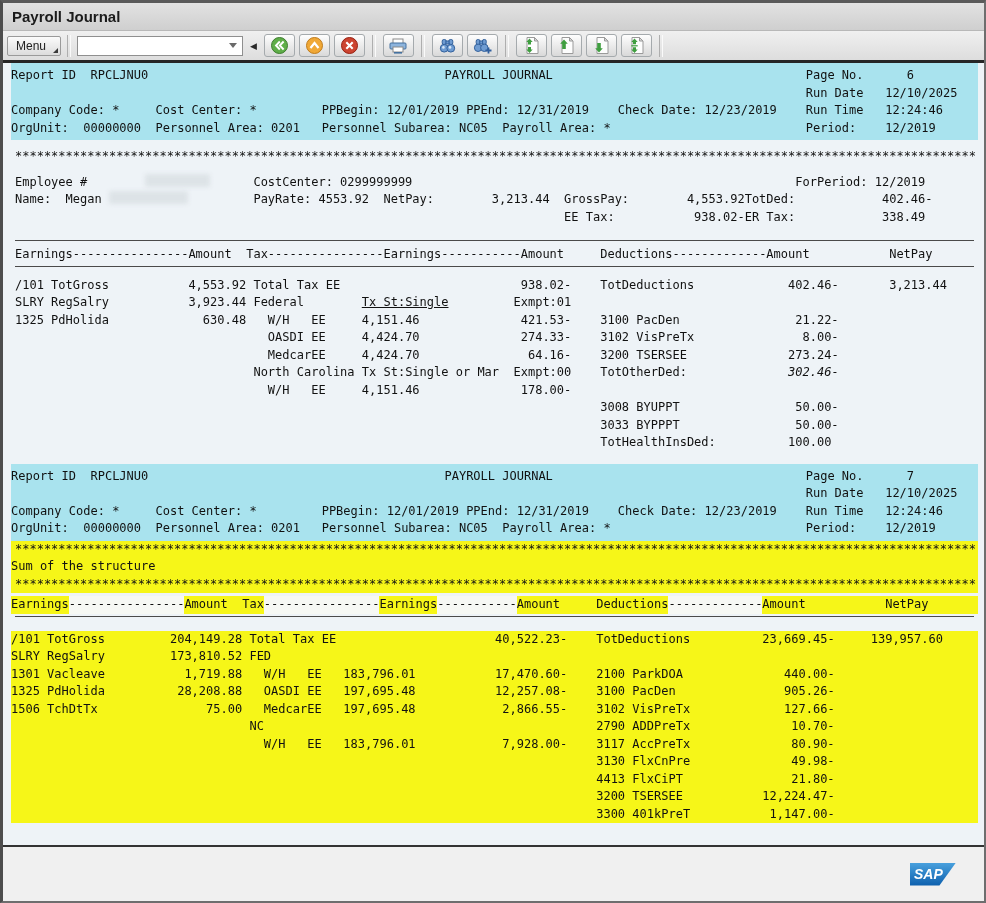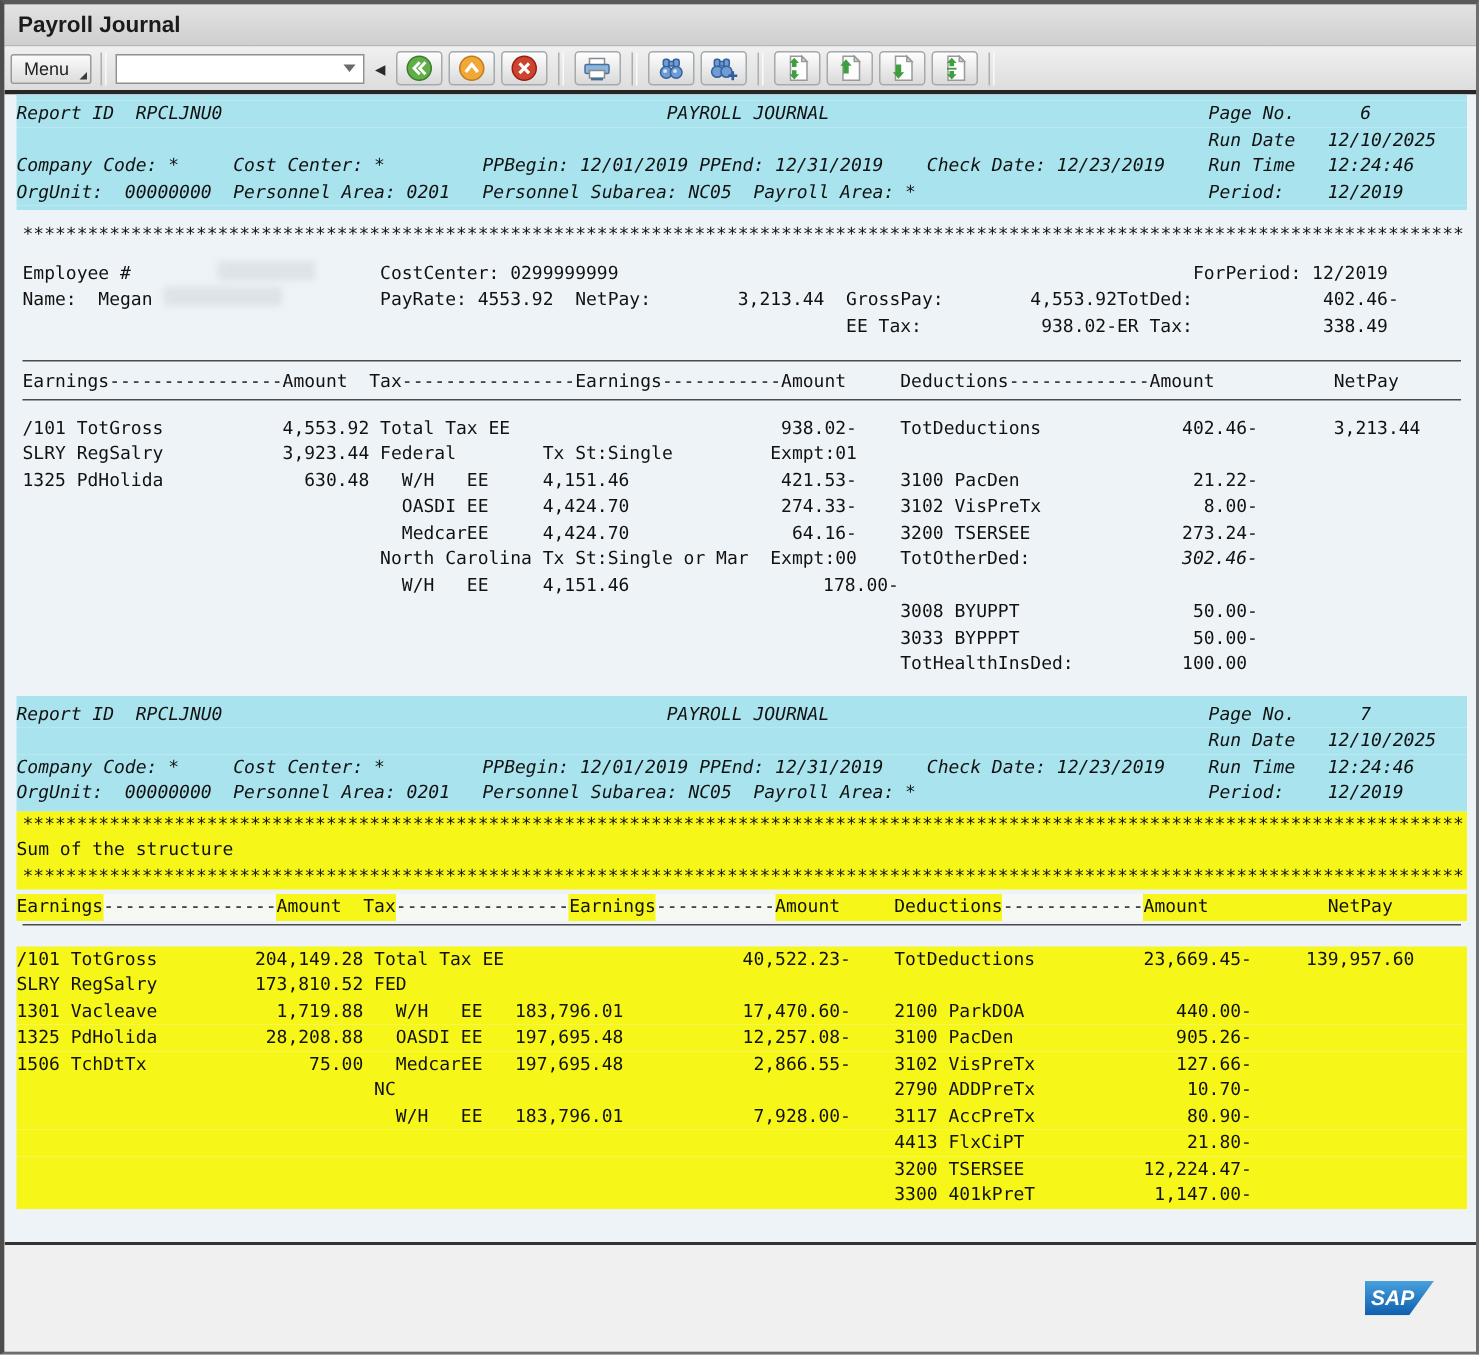--- a/index.html
+++ b/index.html
@@ -12,21 +12,21 @@
   .groove{width:2px;height:22px;border-left:1px solid #aeaeae;border-right:1px solid #fafafa;margin:0 3px;}
   .combo{width:166px;height:20px;box-sizing:border-box;border:1px solid #8f8f8f;background:#fff;display:flex;align-items:center;justify-content:flex-end;padding-right:5px;}
   .combo-chevron{width:0;height:0;border-left:4px solid transparent;border-right:4px solid transparent;border-top:5px solid #6a6a6a;}
   .collapse-arrow{font-size:9px;color:#2a2a2a;margin:0 4px;}
   .tbtn{width:31px;height:23px;box-sizing:border-box;border:1px solid #a5aaad;border-radius:3px;background:linear-gradient(180deg,#fefefe,#d9d9d9);display:flex;align-items:center;justify-content:center;padding:0;}
   .tbtn svg{display:block;}
   .content{flex:1 1 auto;background:#eef3f7;overflow:hidden;display:flex;flex-direction:column;}
   .report{flex:0 0 auto;padding-left:12px;padding-right:4px;font-family:"DejaVu Sans Mono",monospace;font-size:12px;color:#111;}
   .line{position:relative;height:17.5px;line-height:17.5px;white-space:pre;}
   .line span{position:absolute;top:0;line-height:17.5px;}
-  .bg-cyan{background:#a9e3ee;margin-left:-4px;padding-left:4px;margin-right:2px;font-style:italic;}
+  .bg-cyan{background:#a9e3ee;margin-left:-4px;padding-left:4px;margin-right:2px;}
   .bg-yellow{background:#f6f618;margin-left:-4px;padding-left:4px;margin-right:2px;}
   .dash-white{background:#f6f8f4;}
   .rule{height:1px;background:#4a4a4a;margin-right:6px;}
   .rule-full{height:2px;background:#333;margin-left:-12px;margin-right:-4px;}
   .redact{display:inline-block;height:13px;top:2px;background:#dde3e7;filter:blur(2px);border-radius:2px;}
   .footer{flex:1 1 auto;background:#f0f0f0;display:flex;align-items:center;justify-content:flex-end;padding-right:28px;}
   .saplogo{width:46px;height:23px;background:linear-gradient(180deg,#48a0dd,#0d5fad);clip-path:polygon(0 0,100% 0,64% 100%,0 100%);color:#fff;font-style:italic;font-weight:bold;font-size:14px;display:flex;align-items:center;padding-left:4px;box-sizing:border-box;font-family:"Liberation Sans",sans-serif;}
 </style>
 </head>
 <body>
@@ -146,26 +146,26 @@
         <div class="line"><span style="left: 0ch;">Name:  Megan</span><span class="redact" style="left: 13ch; width: 11ch;"></span><span style="left: 33ch;">PayRate: 4553.92</span><span style="left: 51ch;">NetPay:</span><span style="left: 66ch;">3,213.44</span><span style="left: 76ch;">GrossPay:</span><span style="left: 93ch;">4,553.92</span><span style="left: 101ch;">TotDed:</span><span style="left: 120ch;">402.46-</span></div>
         <div class="line"><span style="left: 76ch;">EE Tax:</span><span style="left: 94ch;">938.02-</span><span style="left: 101ch;">ER Tax:</span><span style="left: 120ch;">338.49</span></div>
         <div style="height: 14px;"></div>
         <div class="rule"></div>
         <div style="height: 5px;"></div>
         <div class="line"><span style="left: 0ch;">Earnings</span><span style="left: 8ch;">----------------</span><span style="left: 24ch;">Amount</span><span style="left: 32ch;">Tax</span><span style="left: 35ch;">----------------</span><span style="left: 51ch;">Earnings</span><span style="left: 59ch;">-----------</span><span style="left: 70ch;">Amount</span><span style="left: 81ch;">Deductions</span><span style="left: 91ch;">-------------</span><span style="left: 104ch;">Amount</span><span style="left: 121ch;">NetPay</span></div>
         <div style="height: 2px;"></div>
         <div class="rule"></div>
         <div style="height: 10px;"></div>
         <div class="line"><span style="left: 0ch;">/101 TotGross</span><span style="left: 24ch;">4,553.92</span><span style="left: 33ch;">Total Tax EE</span><span style="left: 70ch;">938.02-</span><span style="left: 81ch;">TotDeductions</span><span style="left: 107ch;">402.46-</span><span style="left: 121ch;">3,213.44</span></div>
-        <div class="line"><span style="left: 0ch;">SLRY RegSalry</span><span style="left: 24ch;">3,923.44</span><span style="left: 33ch;">Federal</span><span style="left: 48ch;">Tx St:Single</span><span style="left: 69ch; text-align: right;">Exmpt:01</span></div>
+        <div class="line"><span style="left: 0ch;">SLRY RegSalry</span><span style="left: 24ch;">3,923.44</span><span style="left: 33ch;">Federal</span><span style="left: 48ch; text-decoration: underline;">Tx St:Single</span><span style="left: 69ch; text-align: right;">Exmpt:01</span></div>
         <div class="line"><span style="left: 0ch;">1325 PdHolida</span><span style="left: 26ch;">630.48</span><span style="left: 35ch;">W/H</span><span style="left: 41ch;">EE</span><span style="left: 48ch;">4,151.46</span><span style="left: 70ch;">421.53-</span><span style="left: 81ch;">3100 PacDen</span><span style="left: 108ch;">21.22-</span></div>
         <div class="line"><span style="left: 35ch;">OASDI EE</span><span style="left: 48ch;">4,424.70</span><span style="left: 70ch;">274.33-</span><span style="left: 81ch;">3102 VisPreTx</span><span style="left: 109ch;">8.00-</span></div>
         <div class="line"><span style="left: 35ch;">MedcarEE</span><span style="left: 48ch;">4,424.70</span><span style="left: 71ch;">64.16-</span><span style="left: 81ch;">3200 TSERSEE</span><span style="left: 107ch;">273.24-</span></div>
         <div class="line"><span style="left: 33ch;">North Carolina</span><span style="left: 48ch;">Tx St:Single or Mar</span><span style="left: 69ch;">Exmpt:00</span><span style="left: 81ch;">TotOtherDed:</span><span style="left: 107ch; font-style: italic;">302.46-</span></div>
-        <div class="line"><span style="left: 35ch;">W/H</span><span style="left: 41ch;">EE</span><span style="left: 48ch;">4,151.46</span><span style="left: 70ch; margin-left: 28px;">178.00-</span></div>
+        <div class="line"><span style="left: 35ch;">W/H</span><span style="left: 41ch;">EE</span><span style="left: 48ch;">4,151.46</span><span style="left: 70ch;">178.00-</span></div>
         <div class="line"><span style="left: 81ch;">3008 BYUPPT</span><span style="left: 108ch;">50.00-</span></div>
         <div class="line"><span style="left: 81ch;">3033 BYPPPT</span><span style="left: 108ch;">50.00-</span></div>
         <div class="line"><span style="left: 81ch;">TotHealthInsDed:</span><span style="left: 107ch;">100.00</span></div>
         <div style="height: 12px;"></div>
         <div class="bg-cyan" style="height: 4px;"></div>
         <div class="line bg-cyan"><span style="left: 0ch;">Report ID  RPCLJNU0</span><span style="left: 60ch;">PAYROLL JOURNAL</span><span style="left: 110ch;">Page No.</span><span style="left: 124ch;">7</span></div>
         <div class="line bg-cyan"><span style="left: 110ch;">Run Date</span><span style="left: 121ch;">12/10/2025</span></div>
         <div class="line bg-cyan"><span style="left: 0ch;">Company Code: *</span><span style="left: 20ch;">Cost Center: *</span><span style="left: 43ch;">PPBegin: 12/01/2019</span><span style="left: 63ch;">PPEnd: 12/31/2019</span><span style="left: 84ch;">Check Date: 12/23/2019</span><span style="left: 110ch;">Run Time</span><span style="left: 121ch;">12:24:46</span></div>
         <div class="line bg-cyan"><span style="left: 0ch;">OrgUnit:  00000000</span><span style="left: 20ch;">Personnel Area: 0201</span><span style="left: 43ch;">Personnel Subarea: NC05</span><span style="left: 68ch;">Payroll Area: *</span><span style="left: 110ch;">Period:</span><span style="left: 121ch;">12/2019</span></div>
         <div class="bg-cyan" style="height: 3px;"></div>
@@ -177,20 +177,21 @@
         <div style="height: 2px;"></div>
         <div class="rule"></div>
         <div style="height: 14px;"></div>
         <div class="line bg-yellow"><span style="left: 0ch;">/101 TotGross</span><span style="left: 22ch;">204,149.28</span><span style="left: 33ch;">Total Tax EE</span><span style="left: 67ch;">40,522.23-</span><span style="left: 81ch;">TotDeductions</span><span style="left: 104ch;">23,669.45-</span><span style="left: 119ch;">139,957.60</span></div>
         <div class="line bg-yellow"><span style="left: 0ch;">SLRY RegSalry</span><span style="left: 22ch;">173,810.52</span><span style="left: 33ch;">FED</span></div>
         <div class="line bg-yellow"><span style="left: 0ch;">1301 Vacleave</span><span style="left: 24ch;">1,719.88</span><span style="left: 35ch;">W/H</span><span style="left: 41ch;">EE</span><span style="left: 46ch;">183,796.01</span><span style="left: 67ch;">17,470.60-</span><span style="left: 81ch;">2100 ParkDOA</span><span style="left: 107ch;">440.00-</span></div>
         <div class="line bg-yellow"><span style="left: 0ch;">1325 PdHolida</span><span style="left: 23ch;">28,208.88</span><span style="left: 35ch;">OASDI EE</span><span style="left: 46ch;">197,695.48</span><span style="left: 67ch;">12,257.08-</span><span style="left: 81ch;">3100 PacDen</span><span style="left: 107ch;">905.26-</span></div>
         <div class="line bg-yellow"><span style="left: 0ch;">1506 TchDtTx</span><span style="left: 27ch;">75.00</span><span style="left: 35ch;">MedcarEE</span><span style="left: 46ch;">197,695.48</span><span style="left: 68ch;">2,866.55-</span><span style="left: 81ch;">3102 VisPreTx</span><span style="left: 107ch;">127.66-</span></div>
         <div class="line bg-yellow"><span style="left: 33ch;">NC</span><span style="left: 81ch;">2790 ADDPreTx</span><span style="left: 108ch;">10.70-</span></div>
         <div class="line bg-yellow"><span style="left: 35ch;">W/H</span><span style="left: 41ch;">EE</span><span style="left: 46ch;">183,796.01</span><span style="left: 68ch;">7,928.00-</span><span style="left: 81ch;">3117 AccPreTx</span><span style="left: 108ch;">80.90-</span></div>
+        <div class="line bg-yellow"><span style="left: 81ch;">3130 FlxCnPre</span><span style="left: 108ch;">49.98-</span></div>
         <div class="line bg-yellow"><span style="left: 81ch;">4413 FlxCiPT</span><span style="left: 108ch;">21.80-</span></div>
         <div class="line bg-yellow"><span style="left: 81ch;">3200 TSERSEE</span><span style="left: 104ch;">12,224.47-</span></div>
         <div class="line bg-yellow"><span style="left: 81ch;">3300 401kPreT</span><span style="left: 105ch;">1,147.00-</span></div>
         <div style="height: 22px;"></div>
         <div class="rule-full"></div>
       </div>
     <div class="footer">
       <div class="saplogo">
         <span>SAP</span>
       </div>

